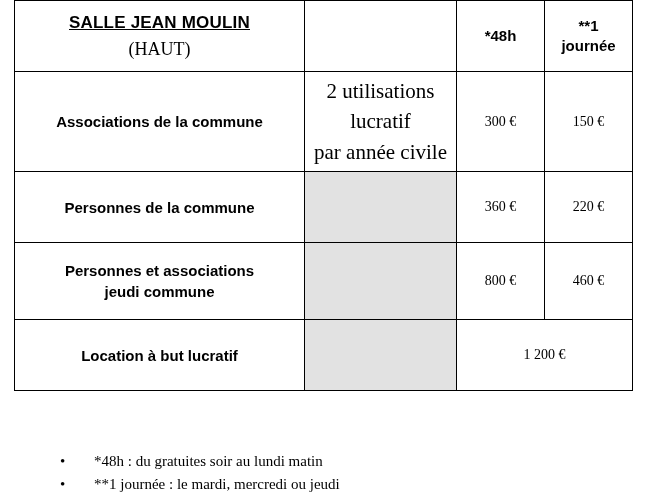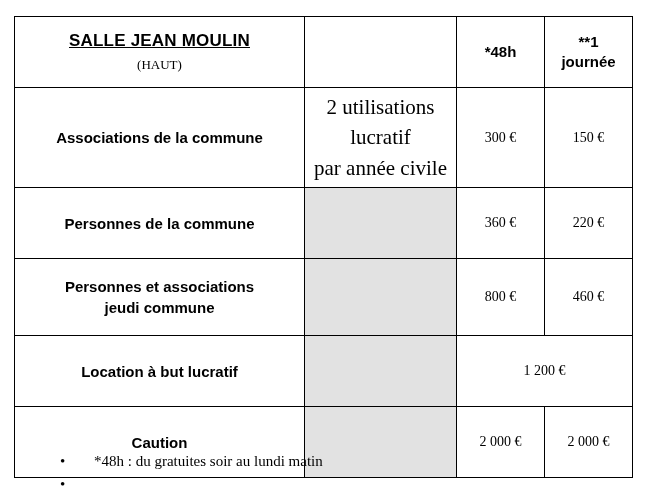--- a/index.html
+++ b/index.html
@@ -18,21 +18,21 @@
   .page {
     position: absolute;
     left: 0;
     top: 0;
     width: 647px;
     height: 500px;
   }
   table.rates {
     position: absolute;
     left: 14px;
-    top: 16px;
+    top: 0;
     width: 618px;
     border-collapse: collapse;
     table-layout: fixed;
   }
   table.rates td {
     border: 1px solid #000000;
     text-align: center;
     vertical-align: middle;
     padding: 4px 6px;
   }
@@ -43,21 +43,21 @@
 
   .hdr-title {
     font-family: "Liberation Sans", sans-serif;
     font-weight: bold;
     font-size: 17px;
     text-decoration: underline;
     letter-spacing: 0.2px;
   }
   .hdr-sub {
     font-family: "Liberation Serif", serif;
-    font-size: 13px;
+    font-size: 18px;
     margin-top: 6px;
   }
   .hdr-col {
     font-family: "Liberation Sans", sans-serif;
     font-weight: bold;
     font-size: 15px;
     line-height: 1.35;
   }
   .row-label {
     font-family: Liberation Sans, sans-serif;
@@ -158,32 +158,27 @@
         <td class="price">800 €</td>
         <td class="price">460 €</td>
       </tr>
 
       <tr class="r-lucratif">
         <td class="row-label">Location à but lucratif</td>
         <td class="shaded"></td>
         <td class="price" colspan="2">1 200 €</td>
       </tr>
 
-      <tr class="r-caution">
-        <td class="row-label">Caution</td>
-        <td class="shaded"></td>
-        <td class="price">2 000 €</td>
-        <td class="price">2 000 €</td>
-      </tr>
     </tbody>
   </table>
 
   <div class="notes">
     <div class="note-line">
       <span class="bullet">•</span>
       <span>*48h : du gratuites soir au lundi matin</span>
     </div>
     <div class="note-line">
       <span class="bullet">•</span>
+      <span>**1 journée : le mardi, mercredi ou jeudi</span>
     </div>
   </div>
 
 </div>
 
 </body></html>

